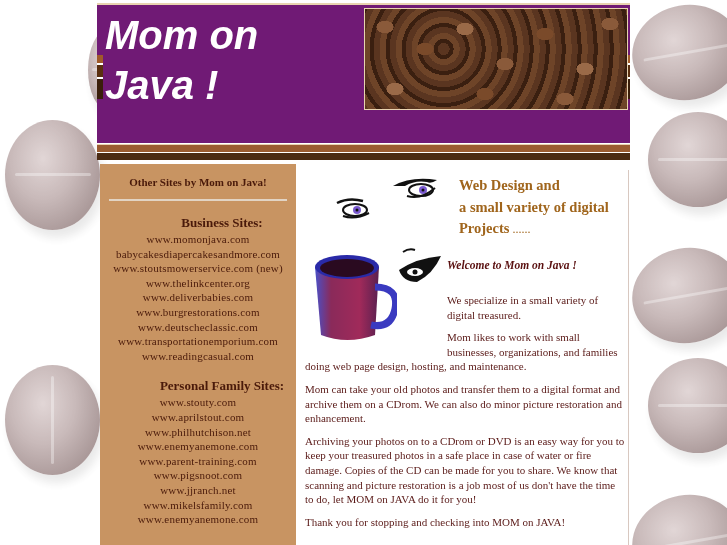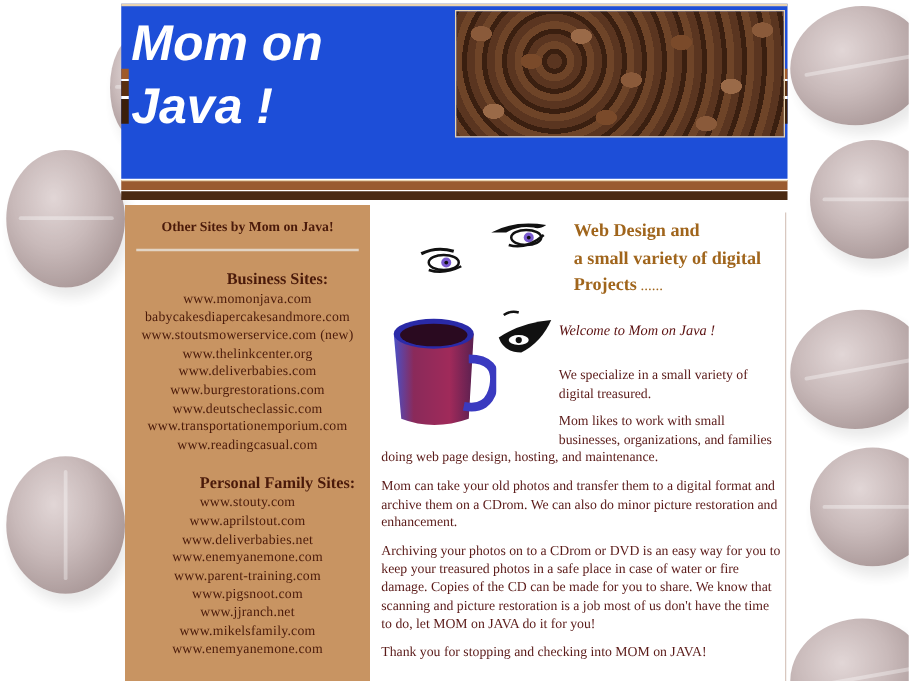--- a/index.html
+++ b/index.html
@@ -19,21 +19,21 @@
     content:""; position:absolute; left:10%; right:10%; top:48%; height:3px;
     background:rgba(255,255,255,0.35); border-radius:2px;
   }
   .bean.v::after { left:48%; right:auto; top:10%; bottom:10%; width:3px; height:auto; }
 
   .page {
     position:absolute; left:97px; top:3px; width:533px; height:560px;
   }
   .header {
     position:absolute; left:0; top:0; width:533px; height:138px;
-    background:#1d4ed8;
+    background:#701a75;
     border-top:2px solid #e8d3b0;
   }
   .header-stripes-left, .header-stripes-right {
     position:absolute; top:50px; height:44px; width:6px;
     background:linear-gradient(#a05a2a 0 8px, #ffffff 8px 10px, #5a2f10 10px 22px, #ffffff 22px 24px, #3a1e0a 24px 44px);
   }
   .header-stripes-left { left:0; }
   .header-stripes-right { right:0; }
   .site-title {
     position:absolute; left:8px; top:5px; width:250px;
@@ -81,21 +81,21 @@
   .eyes2 { position:absolute; left:92px; top:12px; width:48px; height:24px; }
   .eyes3 { position:absolute; left:98px; top:80px; width:46px; height:40px; }
   .mug { position:absolute; left:10px; top:85px; width:88px; height:96px; }
   .headline {
     position:absolute; left:148px; top:11px; width:190px;
     font-weight:bold; font-size:14.5px; line-height:21.5px; color:#a0651c;margin-left:12px;
   }
   .headline .dots { font-weight:normal; font-size:12px; color:#a0651c; }
   .welcome {
     position:absolute; left:148px; top:95px;
-    font-weight:normal; font-style:italic; font-size:11.5px; color:#5a1010;
+    font-weight:bold; font-style:italic; font-size:11.5px; color:#5a1010;
   }
   .body-text { position:absolute; left:6px; top:129px; width:320px; font-size:11px; line-height:14.6px; }
   .body-text p { margin:0 0 8px 0; }
   .body-text .indent { padding-left:142px; }
   .vline { position:absolute; left:628px; top:170px; width:1px; height:380px; background:#d8c8c0; }
 </style>
 </head>
 <body>
 
 <div class="bean" style="left:5px;top:120px;width:95px;height:110px;"></div>
@@ -127,21 +127,21 @@
     <div class="link">www.thelinkcenter.org</div>
     <div class="link">www.deliverbabies.com</div>
     <div class="link">www.burgrestorations.com</div>
     <div class="link">www.deutscheclassic.com</div>
     <div class="link">www.transportationemporium.com</div>
     <div class="link">www.readingcasual.com</div>
     <div class="sec-gap"></div>
     <div class="sec-title">Personal Family Sites:</div>
     <div class="link">www.stouty.com</div>
     <div class="link">www.aprilstout.com</div>
-    <div class="link">www.deliverbabies.net</div>
+    <div class="link">www.philhutchison.net</div>
     <div class="link">www.enemyanemone.com</div>
     <div class="link">www.parent-training.com</div>
     <div class="link">www.pigsnoot.com</div>
     <div class="link">www.jjranch.net</div>
     <div class="link">www.mikelsfamily.com</div>
     <div class="link">www.enemyanemone.com</div>
 
   </div>
 
   <div class="main">

